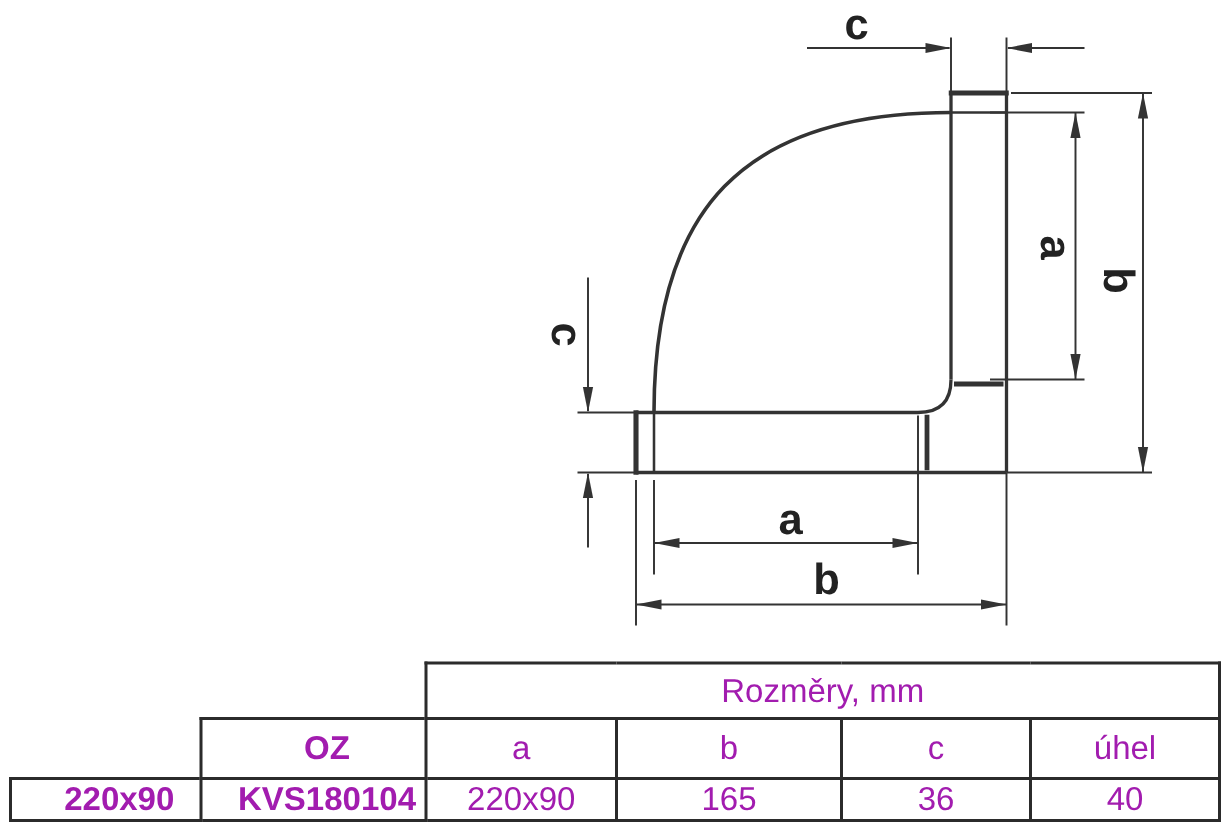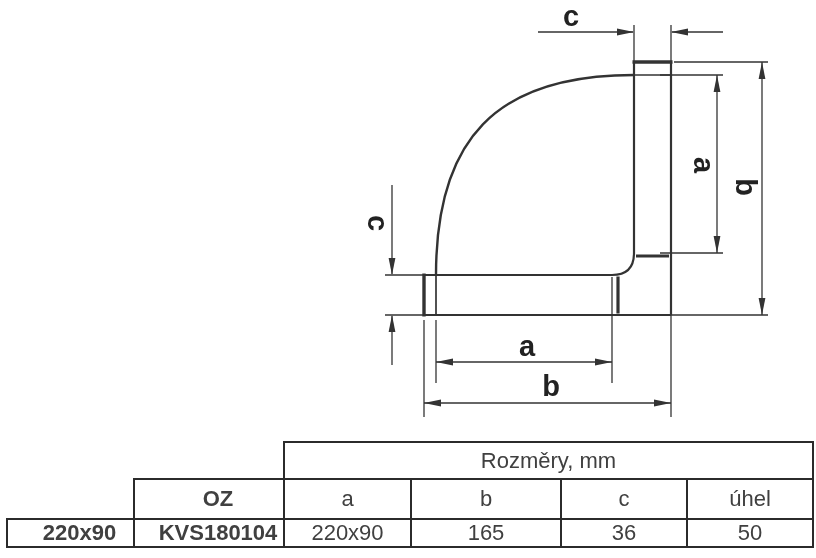--- a/index.html
+++ b/index.html
@@ -11,21 +11,21 @@
     overflow:hidden;
   }
   .diagram-svg{position:absolute;left:0;top:0;}
   .dims-table{
     position:absolute;left:6px;top:441px;
     border-collapse:collapse;table-layout:fixed;
   }
   .dims-table td{
     padding:0;margin:0;text-align:center;vertical-align:middle;
     font-family:"Liberation Sans",sans-serif;
-    font-size:22px;color:#404040;white-space:nowrap;
+    font-size:22px;color:#a21caf;white-space:nowrap;
   }
   .dims-table td.b{border:2px solid #2b2b2b;}
   .dims-table td.e{border:none;}
   .dims-table td.bold{font-weight:bold;font-size:22px;padding-left:18px;}
   .dim-label{
     font-family:"Liberation Sans",sans-serif;
     font-weight:bold;font-size:29px;fill:#222;
   }
 </style>
 </head>
@@ -136,18 +136,18 @@
       <td class="b">b</td>
       <td class="b">c</td>
       <td class="b">úhel</td>
     </tr>
     <tr style="height:23px">
       <td class="b bold">220x90</td>
       <td class="b bold">KVS180104</td>
       <td class="b">220x90</td>
       <td class="b">165</td>
       <td class="b">36</td>
-      <td class="b">50</td>
+      <td class="b">40</td>
     </tr>
   </tbody>
     </table>
 
 </div>
 
 </body></html>

